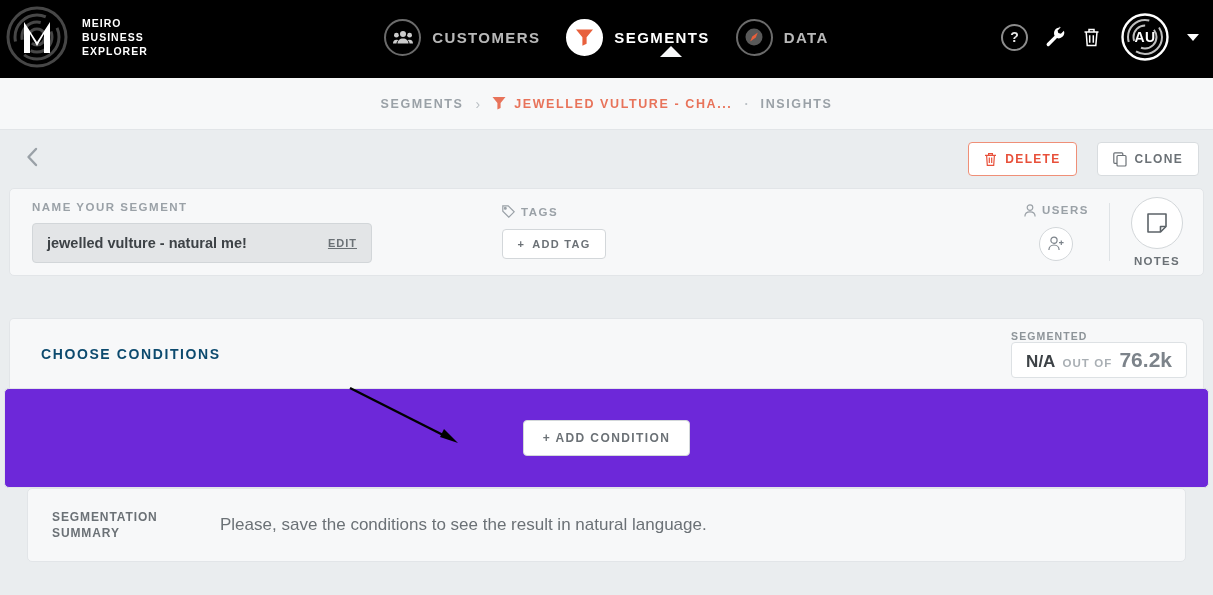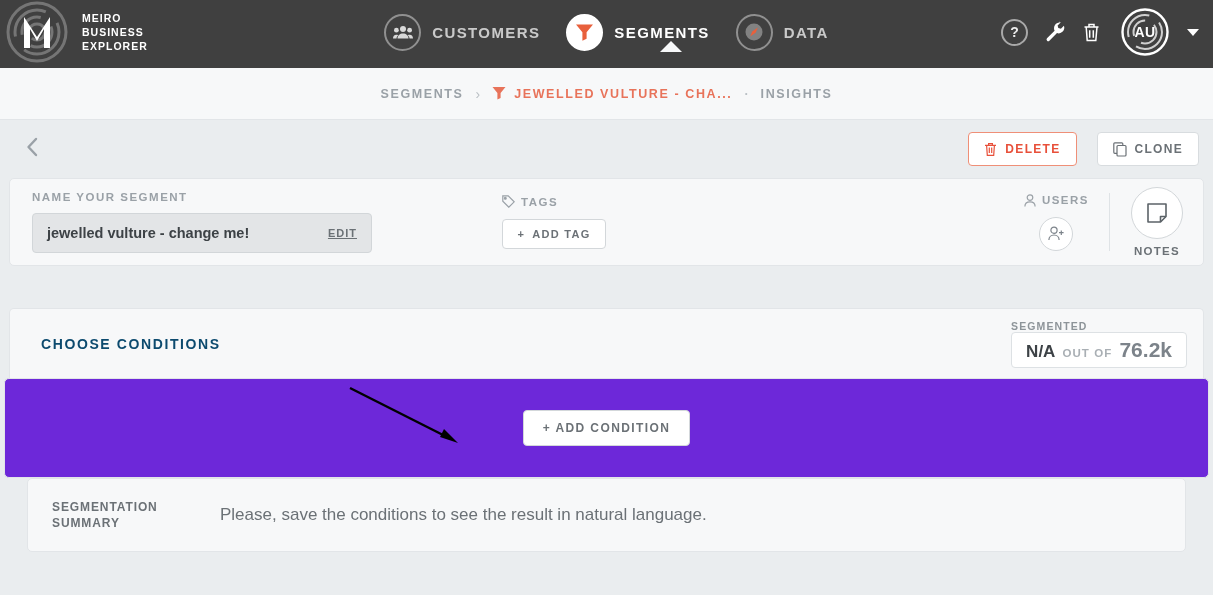--- a/index.html
+++ b/index.html
@@ -6,22 +6,22 @@
   html, body {
     width: 1213px; height: 595px;
     background: #eaedef;
     font-family: "Liberation Sans", sans-serif;
     overflow: hidden;
   }
 
   
   .header {
     position: relative;
-    height: 68px;
-    background: #404040;
+    height: 78px;
+    background: #000000;
     display: flex;
     align-items: center;
     padding: 0 14px 4px 0;
   }
   .brand { display: flex; align-items: center; margin-left: 6px; }
   .logo-wrap { width: 62px; height: 62px; position: relative; flex: none; }
   .brand-text {
     margin-left: 14px;
     color: #fff;
     font-size: 10.5px;
@@ -377,21 +377,21 @@
       <span>CLONE</span>
     </div>
   </div>
 </div>
 
 <div class="card name-card">
 
   <div class="name-col">
     <div class="col-label">NAME YOUR SEGMENT</div>
     <div class="name-input">
-      <span class="name-value" title="Name your segment">jewelled vulture - change me!</span>
+      <span class="name-value" title="Name your segment">jewelled vulture - natural me!</span>
       <span class="edit-link">EDIT</span>
     </div>
   </div>
 
   <div class="tag-col">
     <div class="col-label">
       <span>
         <svg width="13" height="13" viewBox="0 0 13 13" fill="none" stroke="#9aa1a7" stroke-width="1.2" style="display:block">
           <path d="M.8 .8h5.4l6 6-5.4 5.4-6-6z"></path>
             <circle cx="3.3" cy="3.3" r=".9" fill="#9aa1a7"></circle>

